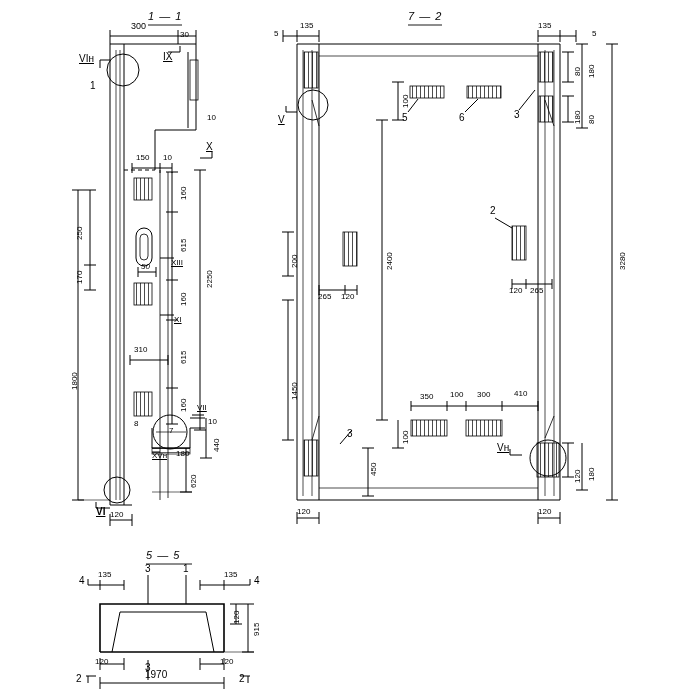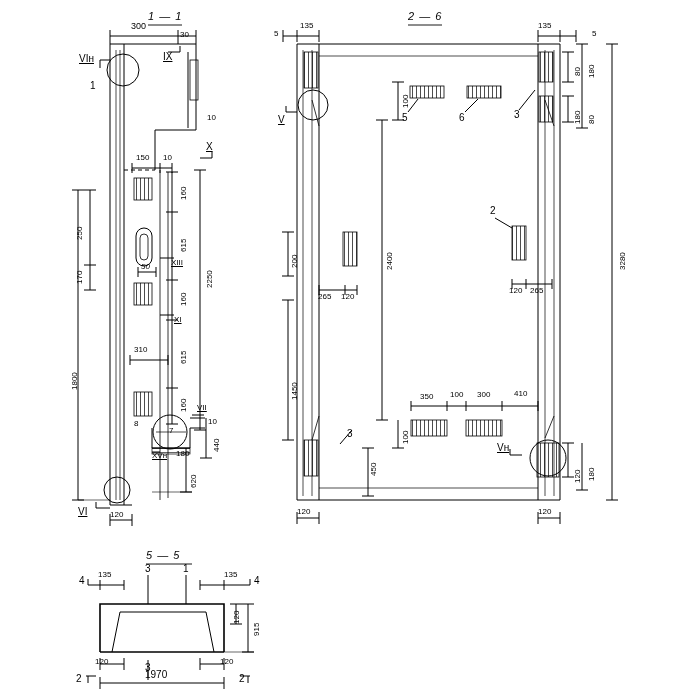--- a/index.html
+++ b/index.html
@@ -303,21 +303,21 @@
     <line x1="224" y1="677" x2="224" y2="689"></line>
     <line x1="148" y1="660" x2="148" y2="680"></line>
     <line x1="88" y1="683" x2="88" y2="676"></line>
     <line x1="86" y1="676" x2="96" y2="676"></line>
     <line x1="248" y1="683" x2="248" y2="676"></line>
     <line x1="240" y1="676" x2="250" y2="676"></line>
   </g>
 </svg>
 
 <div class="ttl" style="left:148px;top:10px;">1 — 1</div>
-<div class="ttl" style="left:408px;top:10px;">2 — 6</div>
+<div class="ttl" style="left:408px;top:10px;">7 — 2</div>
 <div class="ttl" style="left:146px;top:549px;">5 — 5</div>
 
 <div class="lbl" style="left:131px;top:22px;">300</div>
 <div class="lbl s8" style="left:180px;top:31px;">30</div>
 <div class="lbl s8" style="left:207px;top:114px;">10</div>
 <div class="lbl s8" style="left:136px;top:154px;text-align:right;">150</div>
 <div class="lbl s8" style="left:163px;top:154px;">10</div>
 <div class="lbl s8 vert" style="left:180px;top:200px;">160</div>
 <div class="lbl s8 vert" style="left:76px;top:240px;">250</div>
 <div class="lbl s8 vert" style="left:180px;top:252px;">615</div>
@@ -338,21 +338,21 @@
 <div class="lbl s10 ul" style="left:79px;top:54px;">VIн</div>
 <div class="lbl s10" style="left:90px;top:81px;">1</div>
 <div class="lbl s10 ul" style="left:163px;top:52px;">IX</div>
 <div class="lbl s10 ul" style="left:206px;top:142px;">X</div>
 <div class="lbl s8 ul" style="left:171px;top:259px;">XIII</div>
 <div class="lbl s8 ul" style="left:174px;top:316px;">XI</div>
 <div class="lbl s8 ul" style="left:197px;top:404px;">VII</div>
 <div class="lbl s8" style="left:134px;top:420px;">8</div>
 <div class="lbl s8" style="left:169px;top:427px;">7</div>
 <div class="lbl s8 ul" style="left:152px;top:452px;text-decoration:underline;">XVн</div>
-<div class="lbl s10 ul" style="left:78px;top:507px;">VI</div>
+<div class="lbl s10 ul" style="left:96px;top:507px;font-weight:bold;">VI</div>
 
 <div class="lbl s8" style="left:300px;top:22px;">135</div>
 <div class="lbl s8" style="left:274px;top:30px;">5</div>
 <div class="lbl s8" style="left:538px;top:22px;">135</div>
 <div class="lbl s8" style="left:592px;top:30px;">5</div>
 <div class="lbl s8 vert" style="left:574px;top:76px;">80</div>
 <div class="lbl s8 vert" style="left:588px;top:78px;">180</div>
 <div class="lbl s8 vert" style="left:402px;top:108px;">100</div>
 <div class="lbl s8 vert" style="left:574px;top:124px;">180</div>
 <div class="lbl s8 vert" style="left:588px;top:124px;">80</div>

